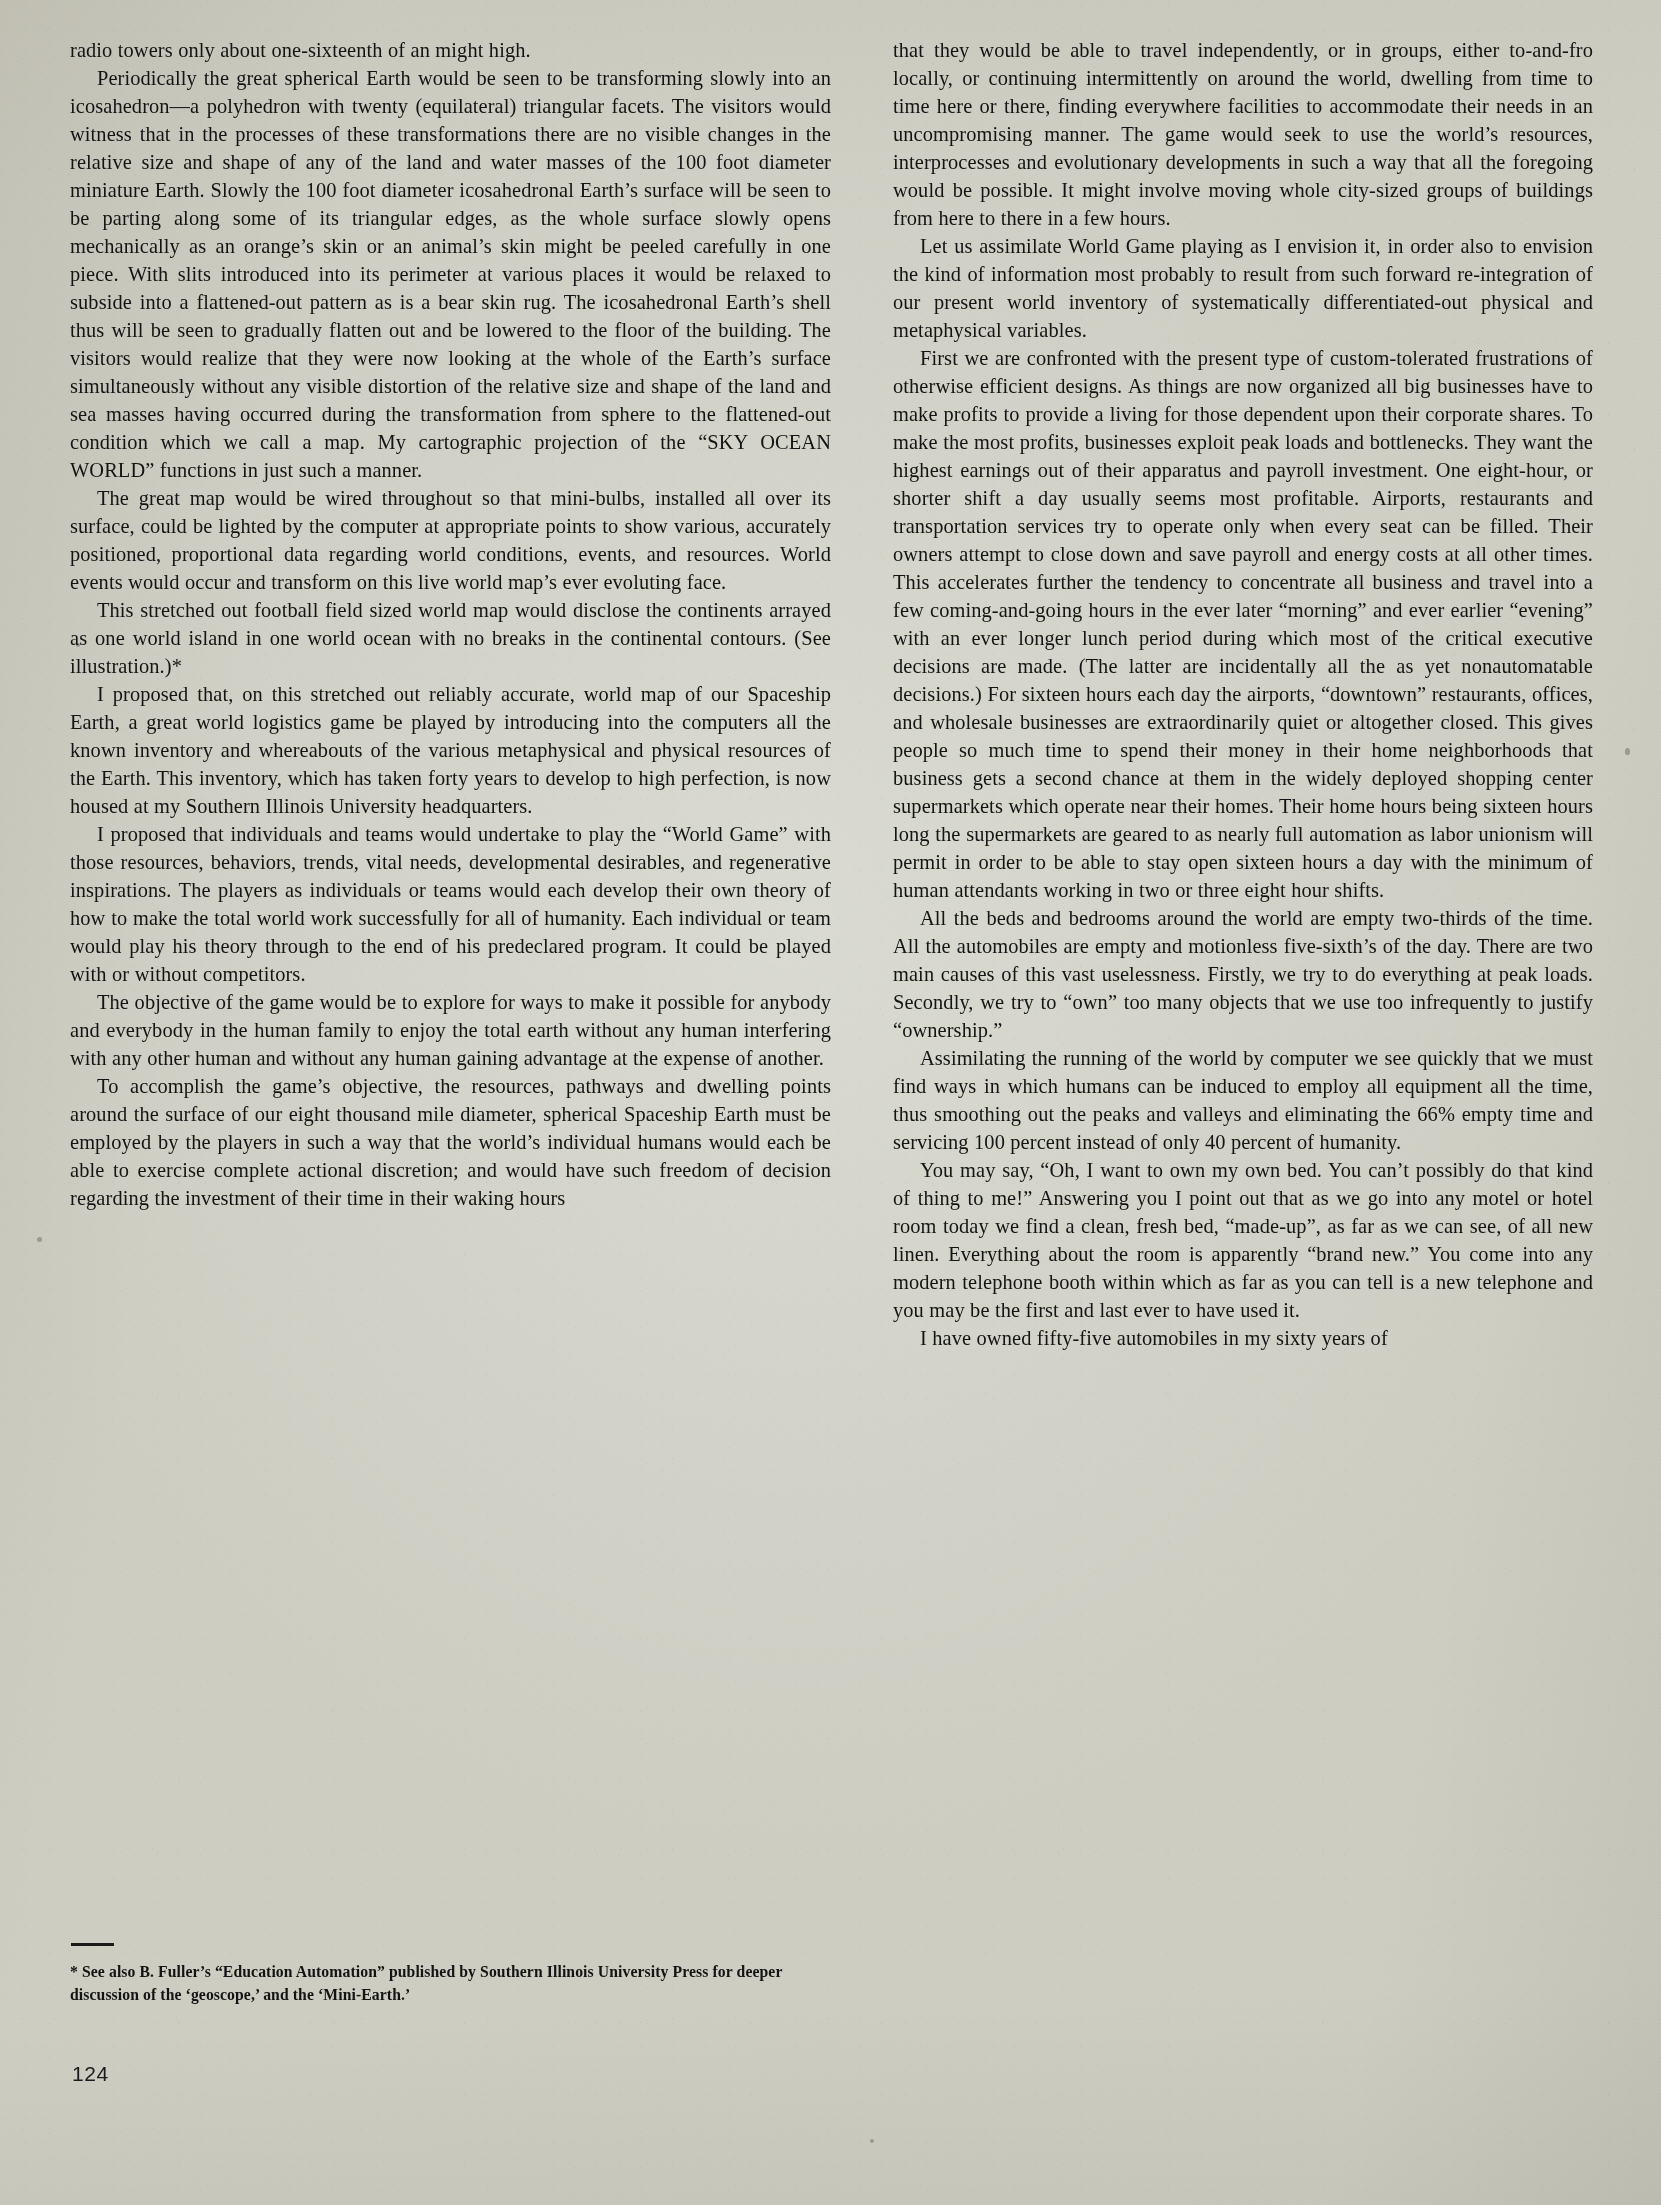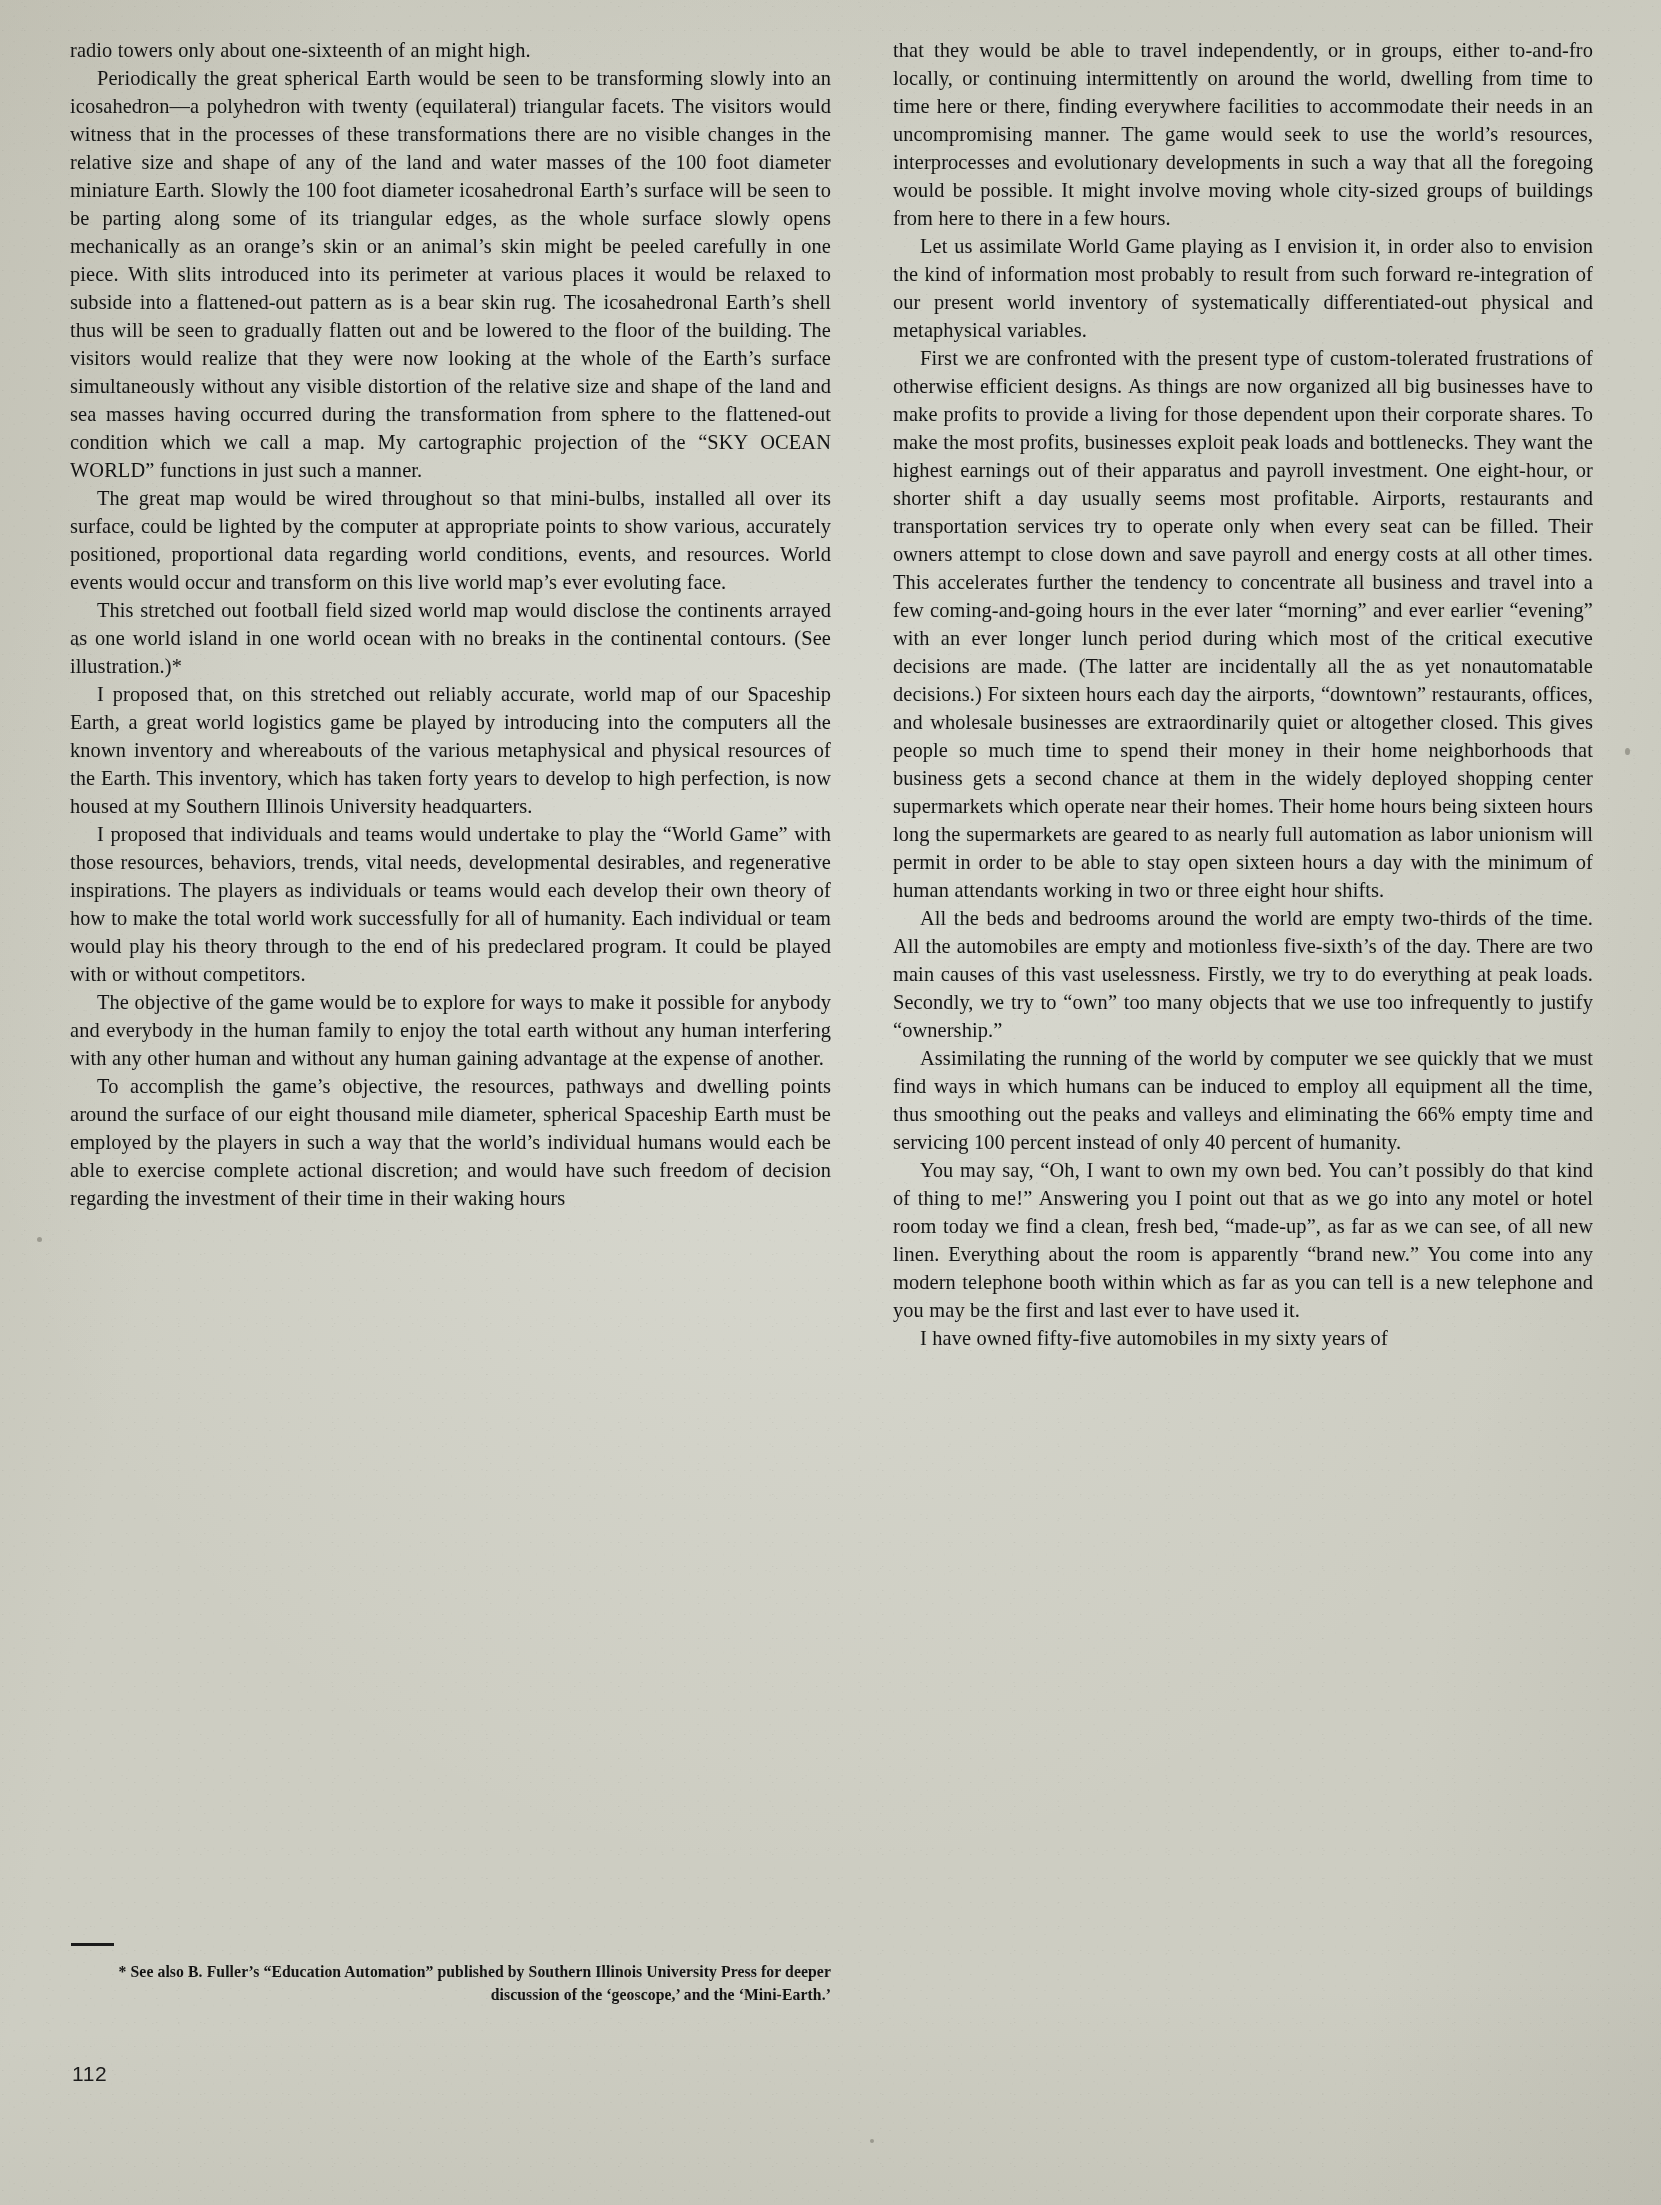--- a/index.html
+++ b/index.html
@@ -68,21 +68,21 @@
     width: 43px;
     height: 3px;
     background: #1a1a1a;
     margin: 0 0 15.4px 1.2px;
   }
   #footnote-text {
     margin: 0;
     font-size: 15.7px;
     line-height: 22.5px;
     font-weight: bold;
-    text-align: right;
+    text-align: left;
     letter-spacing: 0.1px;
   }
 
   #page-number {
     position: absolute;
     left: 72px;
     top: 2062px;
     font-family: "Liberation Sans", "DejaVu Sans", sans-serif;
     font-size: 21px;
     letter-spacing: 0.6px;
@@ -125,16 +125,16 @@
     <p class="para">Assimilating the running of the world by computer we see quickly that we must find ways in which humans can be induced to employ all equipment all the time, thus smoothing out the peaks and valleys and eliminating the 66% empty time and servicing 100 percent instead of only 40 percent of humanity.</p>
     <p class="para">You may say, “Oh, I want to own my own bed. You can’t possibly do that kind of thing to me!” Answering you I point out that as we go into any motel or hotel room today we find a clean, fresh bed, “made-up”, as far as we can see, of all new linen. Everything about the room is apparently “brand new.” You come into any modern telephone booth within which as far as you can tell is a new telephone and you may be the first and last ever to have used it.</p>
     <p class="para">I have owned fifty-five automobiles in my sixty years of</p>
   </div>
 
   <div id="footnote">
     <div id="footnote-rule"></div>
     <p id="footnote-text">* See also B. Fuller’s “Education Automation” published by Southern Illinois University Press for deeper discussion of the ‘geoscope,’ and the ‘Mini-Earth.’</p>
   </div>
 
-  <div id="page-number">112</div>
+  <div id="page-number">124</div>
 
 </div>
 
 
 </body></html>

